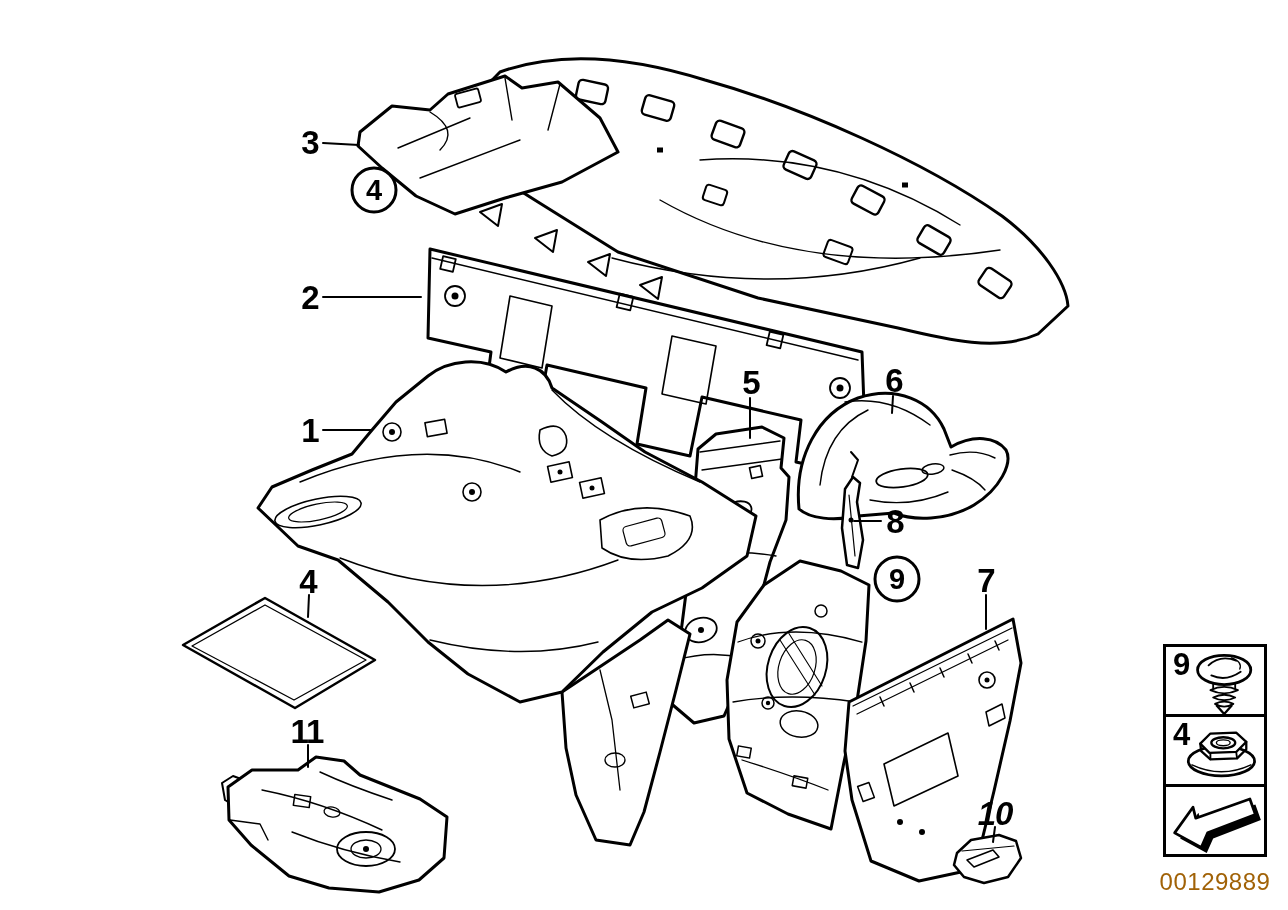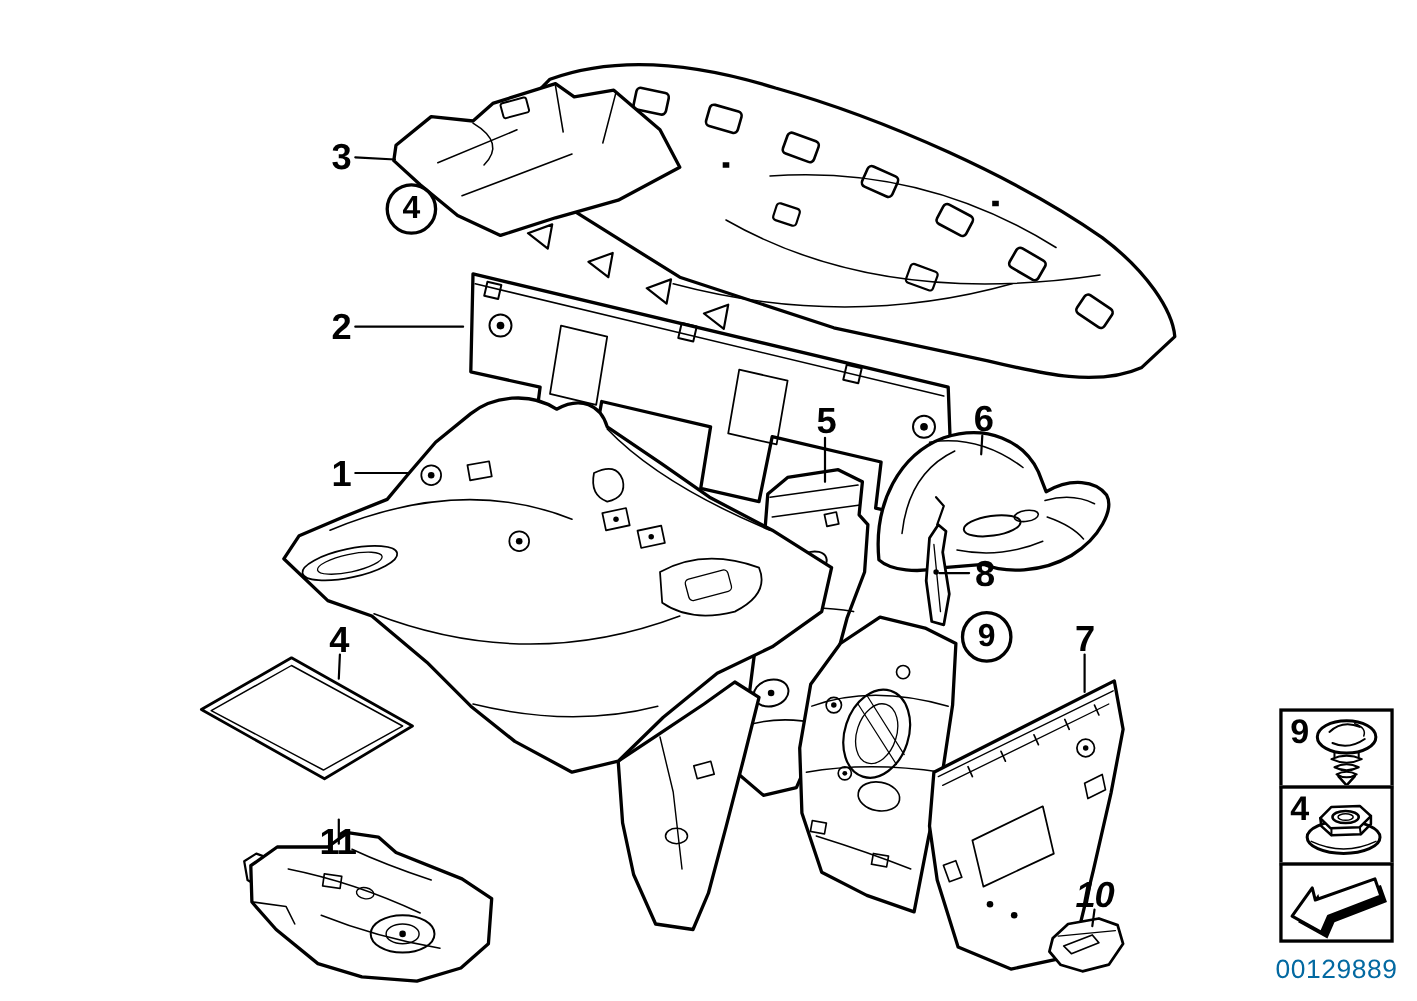--- a/index.html
+++ b/index.html
@@ -14,21 +14,21 @@
            background:#fff;display:flex;align-items:center;justify-content:center;
            font-size:29px;letter-spacing:0;}
   
   #legend{position:absolute;left:1163px;top:644px;width:104px;}
   .legend-box{position:relative;width:98px;height:67px;border:3px solid #000;
            margin-top:-3px;background:#fff;}
   .legend-box:first-child{margin-top:0;}
   .legend-num{position:absolute;left:7px;top:2px;font:700 31px/1 "Liberation Sans", sans-serif;color:#000;}
   .legend-box svg{position:absolute;left:0;top:0;}
   #doc-number{position:absolute;left:1150px;top:868px;width:130px;text-align:center;
-           font:400 24px/1.2 "Liberation Sans", sans-serif;color:#0369a1;letter-spacing:0.5px;}
+           font:400 24px/1.2 "Liberation Sans", sans-serif;color:#a16207;letter-spacing:0.5px;}
 </style>
 </head>
 <body>
 
 <div id="stage">
 
   <svg id="art" width="1288" height="910" viewBox="0 0 1288 910" fill="none" stroke="#000" stroke-linejoin="round" stroke-linecap="round">
 
     <g>
       <path d="M500,72 C555,52 625,55 705,80 C805,108 925,162 1002,216 C1042,246 1066,282 1068,306 L1038,334 C998,352 948,340 898,328 L758,298 L618,252 L538,202 L468,158 L455,118 Z" stroke-width="3" fill="#fff"></path>
@@ -192,21 +192,21 @@
       <div class="callout" style="left: 310px; top: 430px;">1</div>
       <div class="callout" style="left: 310px; top: 297px;">2</div>
       <div class="callout" style="left: 310px; top: 142px;">3</div>
       <div class="callout circled" style="left: 374px; top: 190px;">4</div>
       <div class="callout" style="left: 751px; top: 382px;">5</div>
       <div class="callout" style="left: 894px; top: 380px;">6</div>
       <div class="callout" style="left: 986px; top: 580px;">7</div>
       <div class="callout" style="left: 895px; top: 521px;">8</div>
       <div class="callout circled" style="left: 897px; top: 579px;">9</div>
       <div class="callout" style="left: 995px; top: 813px; font-style: italic;">10</div>
-      <div class="callout" style="left: 307px; top: 731px; margin-top: 34px;">11</div>
+      <div class="callout" style="left: 307px; top: 731px;">11</div>
       <div class="callout" style="left: 308px; top: 581px;">4</div>
     </div>
 
   <aside id="legend">
     <div class="legend-box">
       <span class="legend-num">9</span>
       <svg width="98" height="67" viewBox="0 0 104 73" fill="none" stroke="#000" stroke-linecap="round" stroke-linejoin="round">
         <ellipse cx="62" cy="25" rx="29" ry="16" stroke-width="3"></ellipse>
         <path d="M45,20 Q58,8 75,15" stroke-width="2"></path>
         <path d="M48,31 Q64,38 80,27" stroke-width="2"></path>

